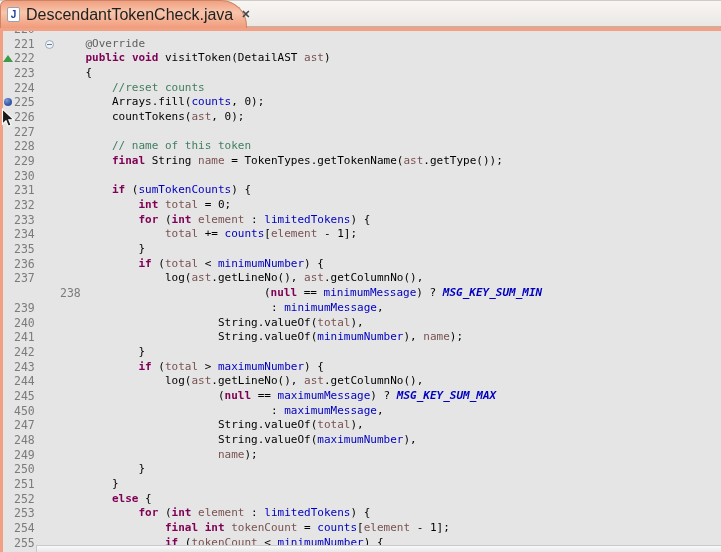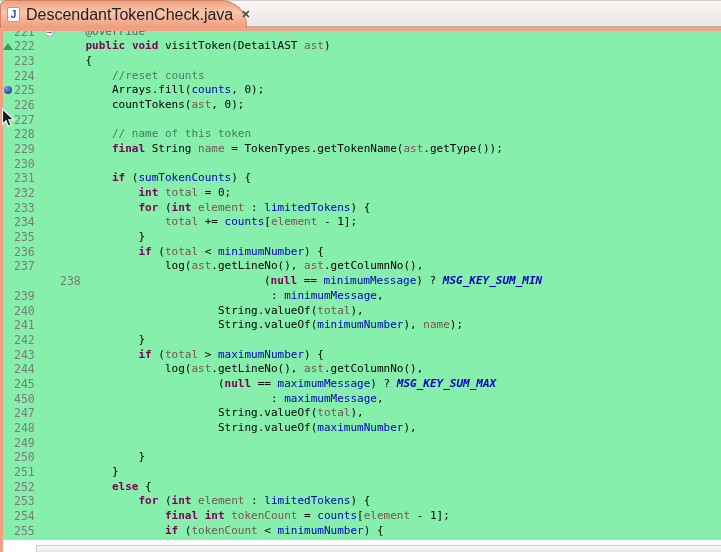--- a/index.html
+++ b/index.html
@@ -32,22 +32,22 @@
   .tab-title{font-size:16px;color:#1f1f1f;margin:0 8px 0 6px;white-space:nowrap;}
   .file-icon{
     width:13px;height:15px;background:#ffffff;border:1px solid #97a0b4;
     border-radius:2px;box-sizing:border-box;
     display:flex;align-items:center;justify-content:center;
     font-size:10px;font-weight:bold;color:#1e3f9e;flex:0 0 auto;
   }
   .close-x{font-size:11px;font-weight:bold;color:#474747;line-height:1;cursor:default;}
   
   .editor{
-    position:absolute;top:19px;left:0;width:721px;height:521px;
-    background:#86efac;overflow:hidden;z-index:1;
+    position:absolute;top:31px;left:0;width:721px;height:521px;
+    background:#e5e5e5;overflow:hidden;z-index:1;
   }
   .left-strip{
     position:absolute;left:0;top:31px;width:3px;height:521px;
     background:#f1a084;z-index:3;
   }
   .row{
     position:absolute;left:0;width:721px;height:15px;
     font-family:"DejaVu Sans Mono",monospace;font-size:11px;line-height:14.68px;
     white-space:pre;
   }
@@ -118,21 +118,21 @@
     <div class="row" style="top: 269.82px;"><span class="num">239</span><span class="code"><span class="t-p">                                : </span><span class="t-f">minimumMessage</span><span class="t-p">,</span></span></div>
     <div class="row" style="top: 284.5px;"><span class="num">240</span><span class="code"><span class="t-p">                        String.</span><span class="t-s">valueOf</span><span class="t-p">(</span><span class="t-l">total</span><span class="t-p">),</span></span></div>
     <div class="row" style="top: 299.18px;"><span class="num">241</span><span class="code"><span class="t-p">                        String.</span><span class="t-s">valueOf</span><span class="t-p">(</span><span class="t-f">minimumNumber</span><span class="t-p">), </span><span class="t-l">name</span><span class="t-p">);</span></span></div>
     <div class="row" style="top: 313.86px;"><span class="num">242</span><span class="code"><span class="t-p">            }</span></span></div>
     <div class="row" style="top: 328.54px;"><span class="num">243</span><span class="code"><span class="t-p">            </span><span class="t-k">if</span><span class="t-p"> (</span><span class="t-l">total</span><span class="t-p"> &gt; </span><span class="t-f">maximumNumber</span><span class="t-p">) {</span></span></div>
     <div class="row" style="top: 343.22px;"><span class="num">244</span><span class="code"><span class="t-p">                log(</span><span class="t-l">ast</span><span class="t-p">.getLineNo(), </span><span class="t-l">ast</span><span class="t-p">.getColumnNo(),</span></span></div>
     <div class="row" style="top: 357.9px;"><span class="num">245</span><span class="code"><span class="t-p">                        (</span><span class="t-k">null</span><span class="t-p"> == </span><span class="t-f">maximumMessage</span><span class="t-p">) ? </span><span class="t-C">MSG_KEY_SUM_MAX</span></span></div>
     <div class="row" style="top: 372.58px;"><span class="num">450</span><span class="code"><span class="t-p">                                : </span><span class="t-f">maximumMessage</span><span class="t-p">,</span></span></div>
     <div class="row" style="top: 387.26px;"><span class="num">247</span><span class="code"><span class="t-p">                        String.</span><span class="t-s">valueOf</span><span class="t-p">(</span><span class="t-l">total</span><span class="t-p">),</span></span></div>
     <div class="row" style="top: 401.94px;"><span class="num">248</span><span class="code"><span class="t-p">                        String.</span><span class="t-s">valueOf</span><span class="t-p">(</span><span class="t-f">maximumNumber</span><span class="t-p">),</span></span></div>
-    <div class="row" style="top: 416.62px;"><span class="num">249</span></div>
+    <div class="row" style="top: 416.62px;"><span class="num">249</span><span class="code"><span class="t-p">                        </span><span class="t-l">name</span><span class="t-p">);</span></span></div>
     <div class="row" style="top: 431.3px;"><span class="num">250</span><span class="code"><span class="t-p">            }</span></span></div>
     <div class="row" style="top: 445.98px;"><span class="num">251</span><span class="code"><span class="t-p">        }</span></span></div>
     <div class="row" style="top: 460.66px;"><span class="num">252</span><span class="code"><span class="t-p">        </span><span class="t-k">else</span><span class="t-p"> {</span></span></div>
     <div class="row" style="top: 475.34px;"><span class="num">253</span><span class="code"><span class="t-p">            </span><span class="t-k">for</span><span class="t-p"> (</span><span class="t-k">int</span><span class="t-p"> </span><span class="t-l">element</span><span class="t-p"> : </span><span class="t-f">limitedTokens</span><span class="t-p">) {</span></span></div>
     <div class="row" style="top: 490.02px;"><span class="num">254</span><span class="code"><span class="t-p">                </span><span class="t-k">final</span><span class="t-p"> </span><span class="t-k">int</span><span class="t-p"> </span><span class="t-l">tokenCount</span><span class="t-p"> = </span><span class="t-f">counts</span><span class="t-p">[</span><span class="t-l">element</span><span class="t-p"> - 1];</span></span></div>
     <div class="row" style="top: 504.7px;"><span class="num">255</span><span class="code"><span class="t-p">                </span><span class="t-k">if</span><span class="t-p"> (</span><span class="t-l">tokenCount</span><span class="t-p"> &lt; </span><span class="t-f">minimumNumber</span><span class="t-p">) {</span></span></div>
   </div>
 <div class="left-strip"></div>
 
 <div class="tabbar"></div>

